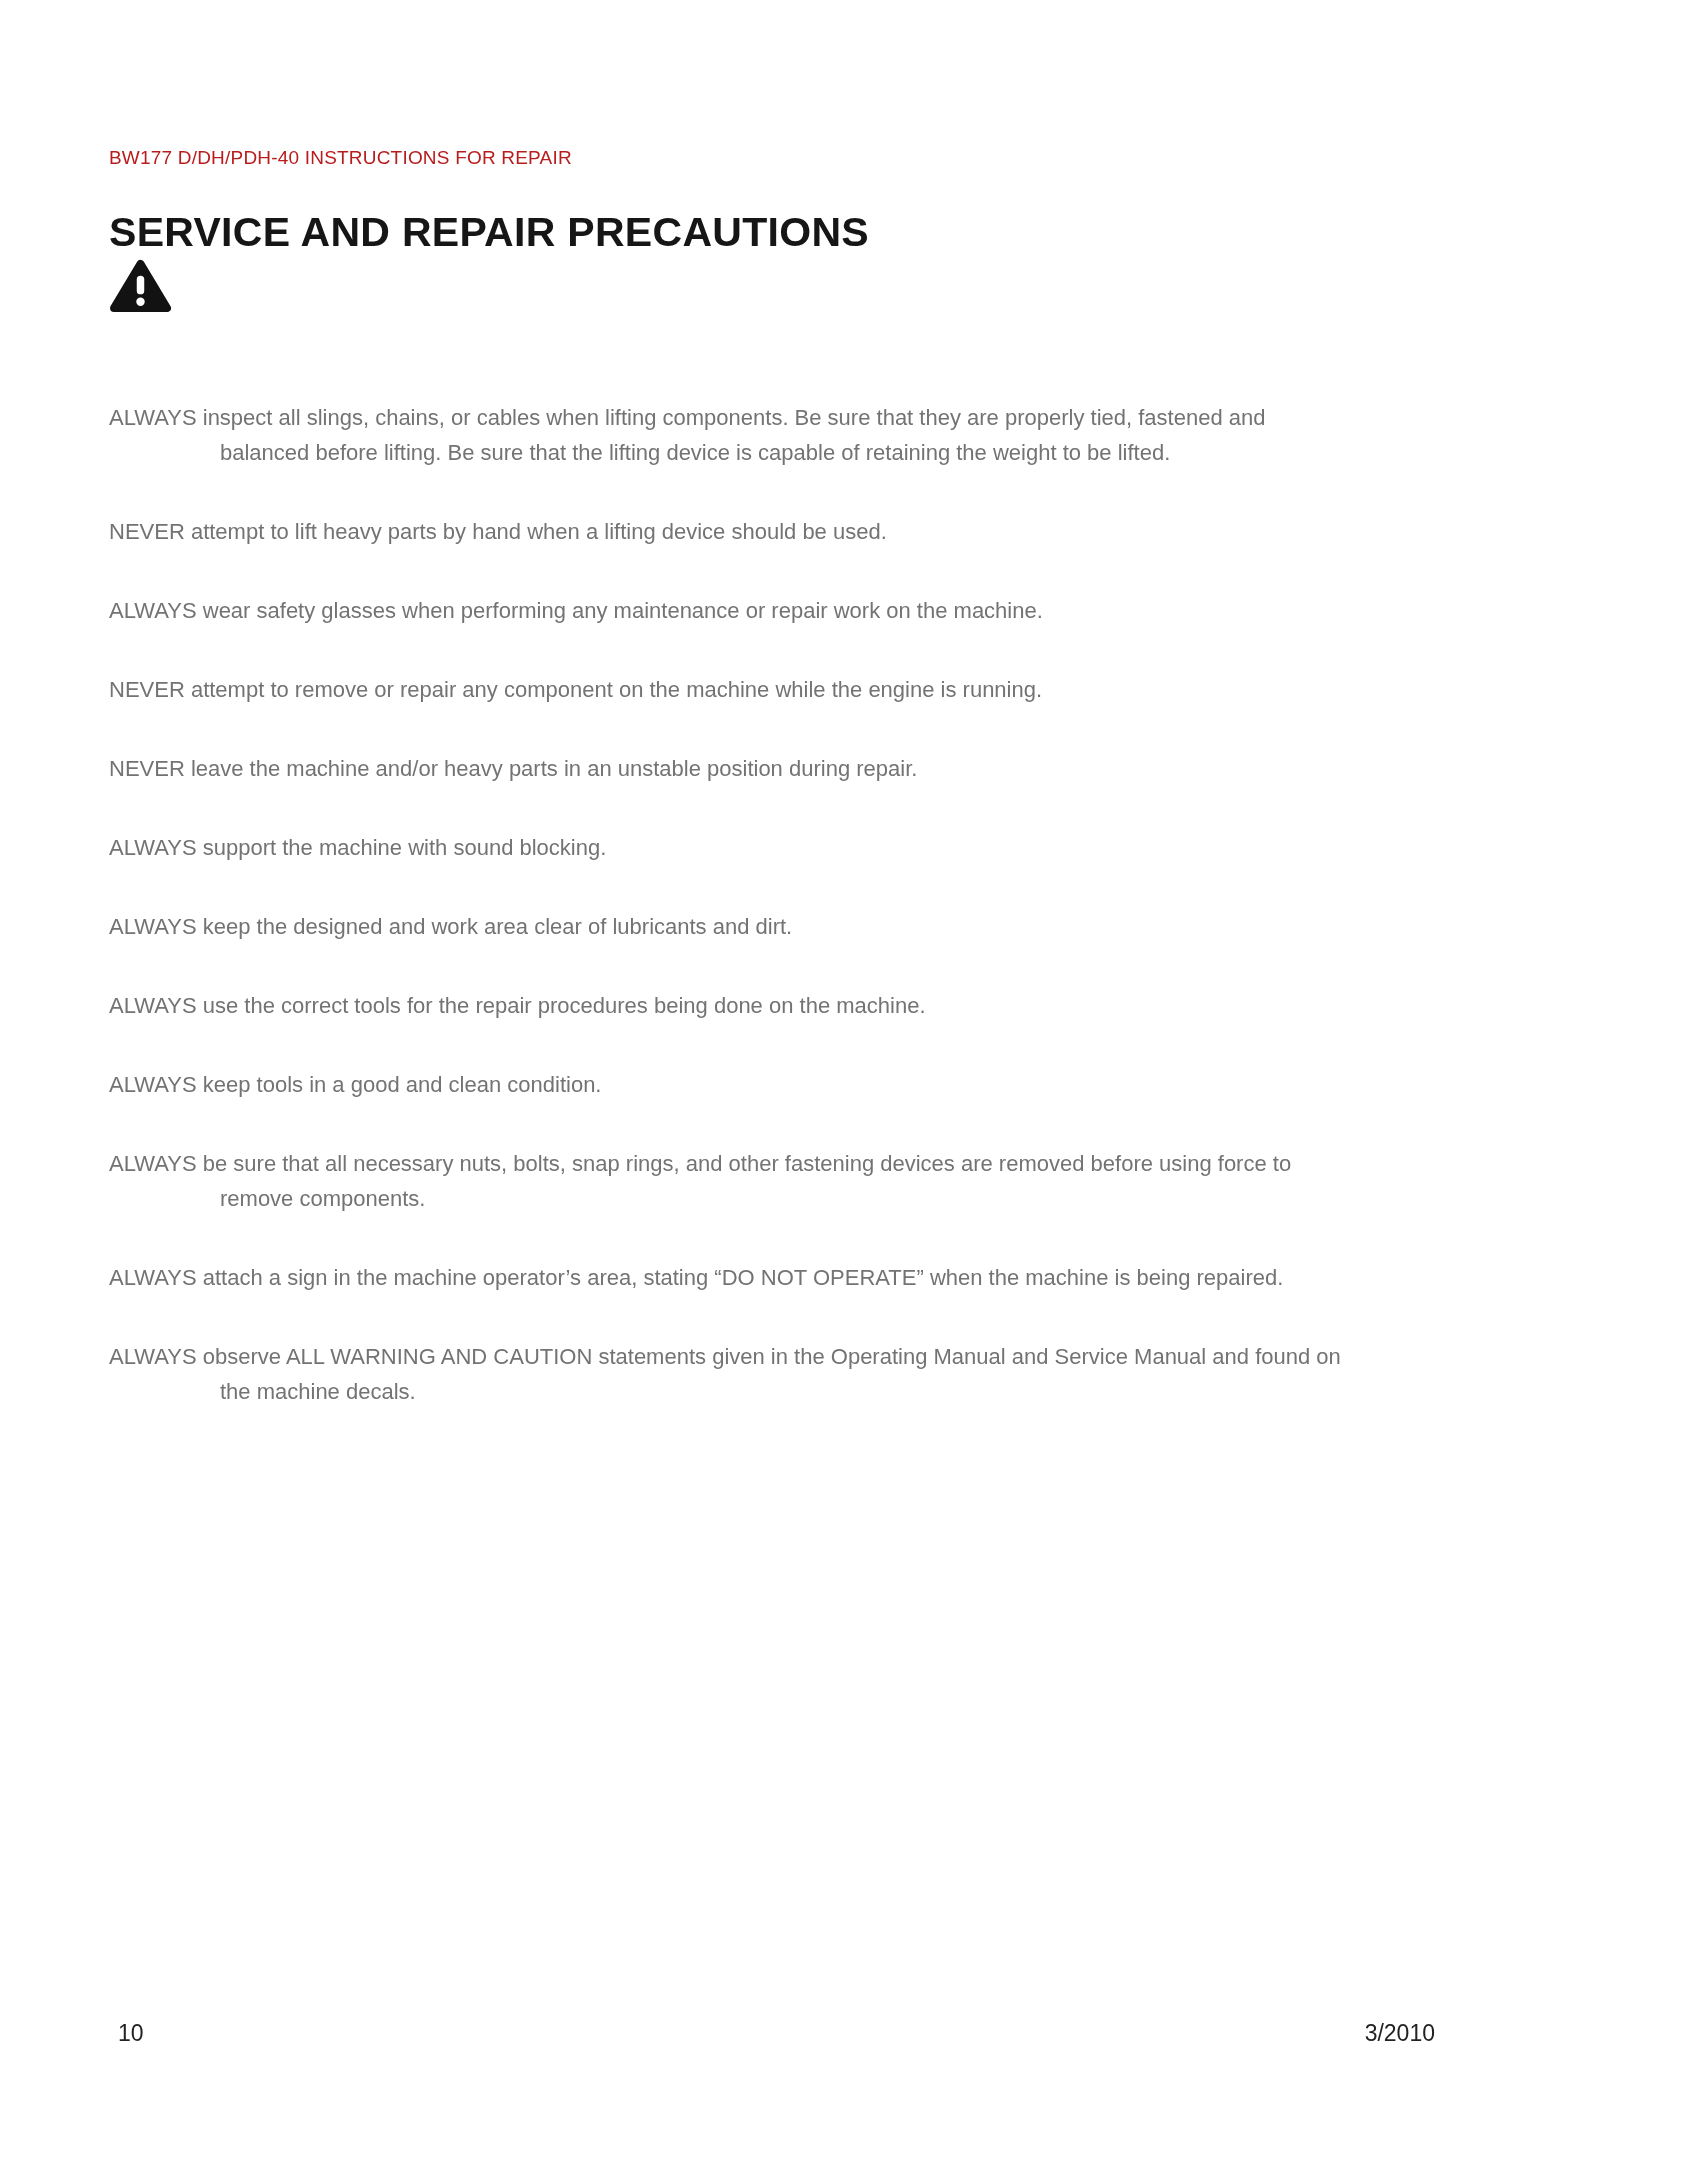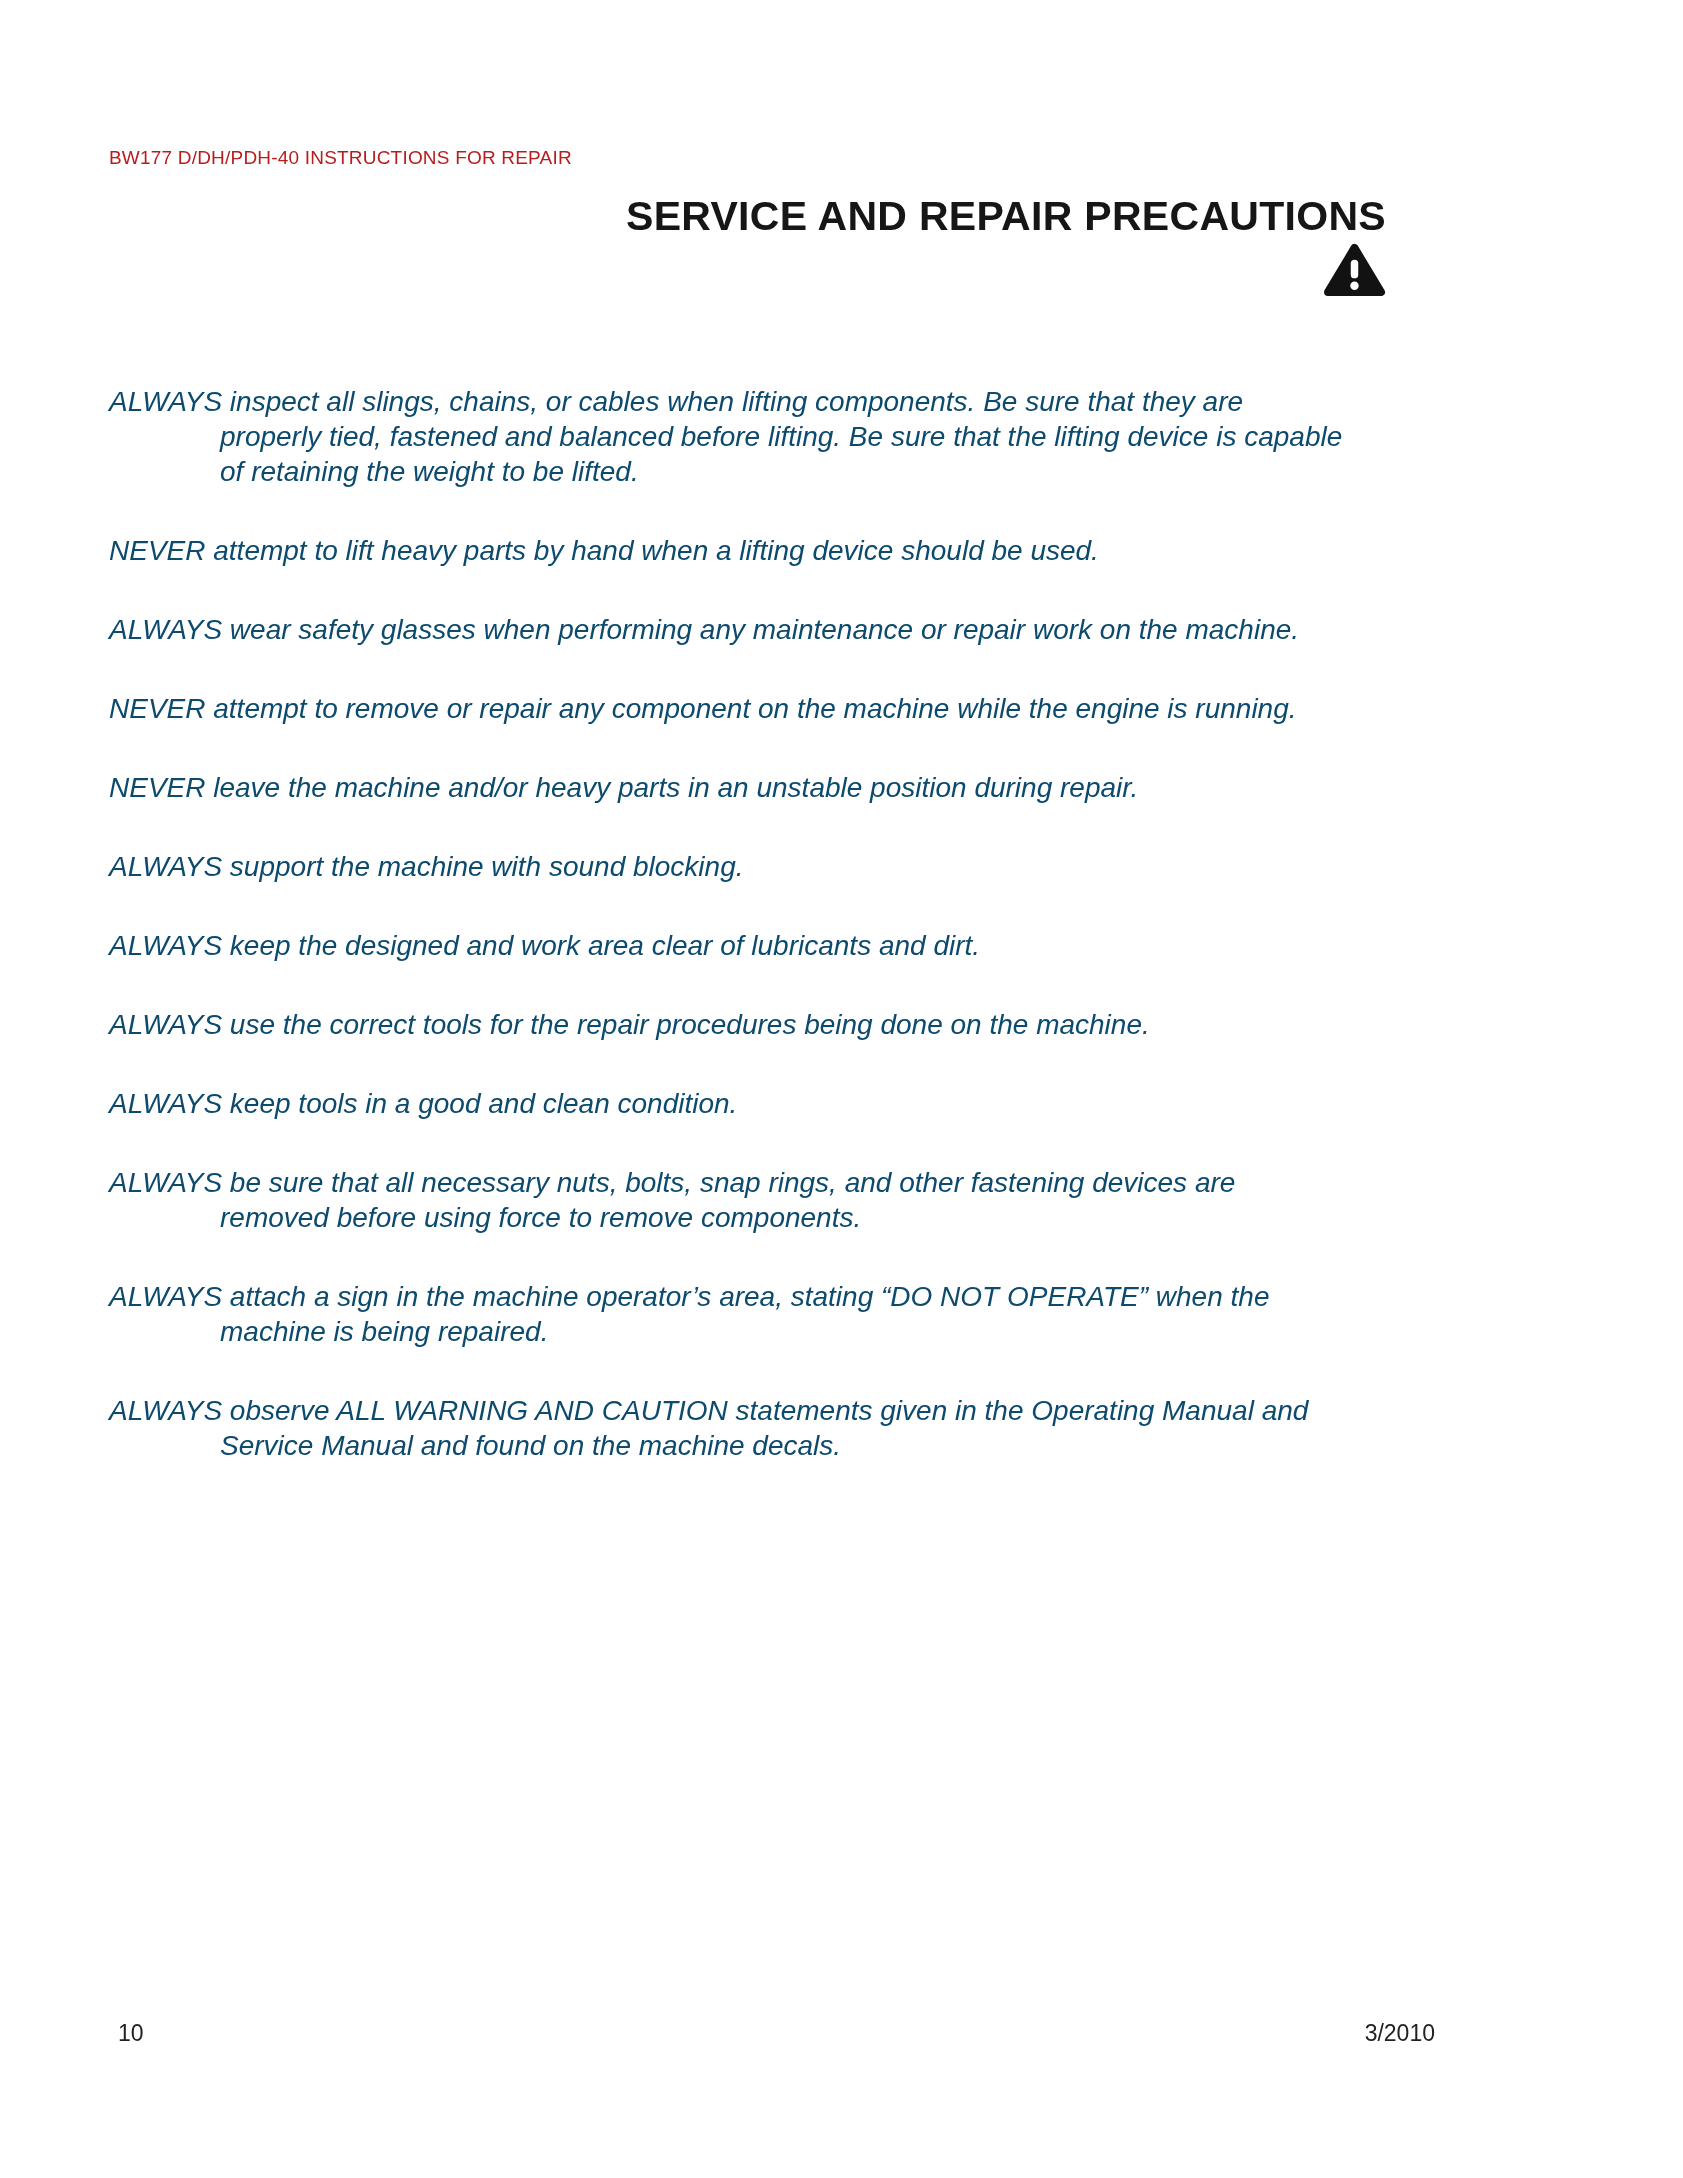--- a/index.html
+++ b/index.html
@@ -22,22 +22,22 @@
     box-sizing: border-box;
   }
   .doc-header {
     font-size: 19px;
     font-weight: 400;
     color: #b91c1c;
     letter-spacing: 0.2px;
   }
   .title-block {
     width: 1277px;
-    text-align: right;
-    margin-top: 24px;
+    text-align: left;
+    margin-top: 40px;
   }
   .doc-title {
     margin: 0;
     font-size: 41px;
     font-weight: 700;
     color: #161616;
     letter-spacing: 0.3px;
   }
   .warning-wrap {
     margin-top: 2px;
@@ -47,24 +47,23 @@
     display: inline-block;
   }
   .precautions {
     margin-top: 85px;
     width: 1242px;
   }
   .precaution {
     margin: 0 0 44px 0;
     padding-left: 111px;
     text-indent: -111px;
-    font-size: 28px;
+    font-size: 22px;
     line-height: 35px;
-    color: #0c4a6e;
-    font-style: italic;
+    color: #737373;
   }
   .doc-footer {
     position: absolute;
     left: 118px;
     top: 2020px;
     width: 1317px;
     display: flex;
     justify-content: space-between;
     font-size: 23px;
     color: #222222;

